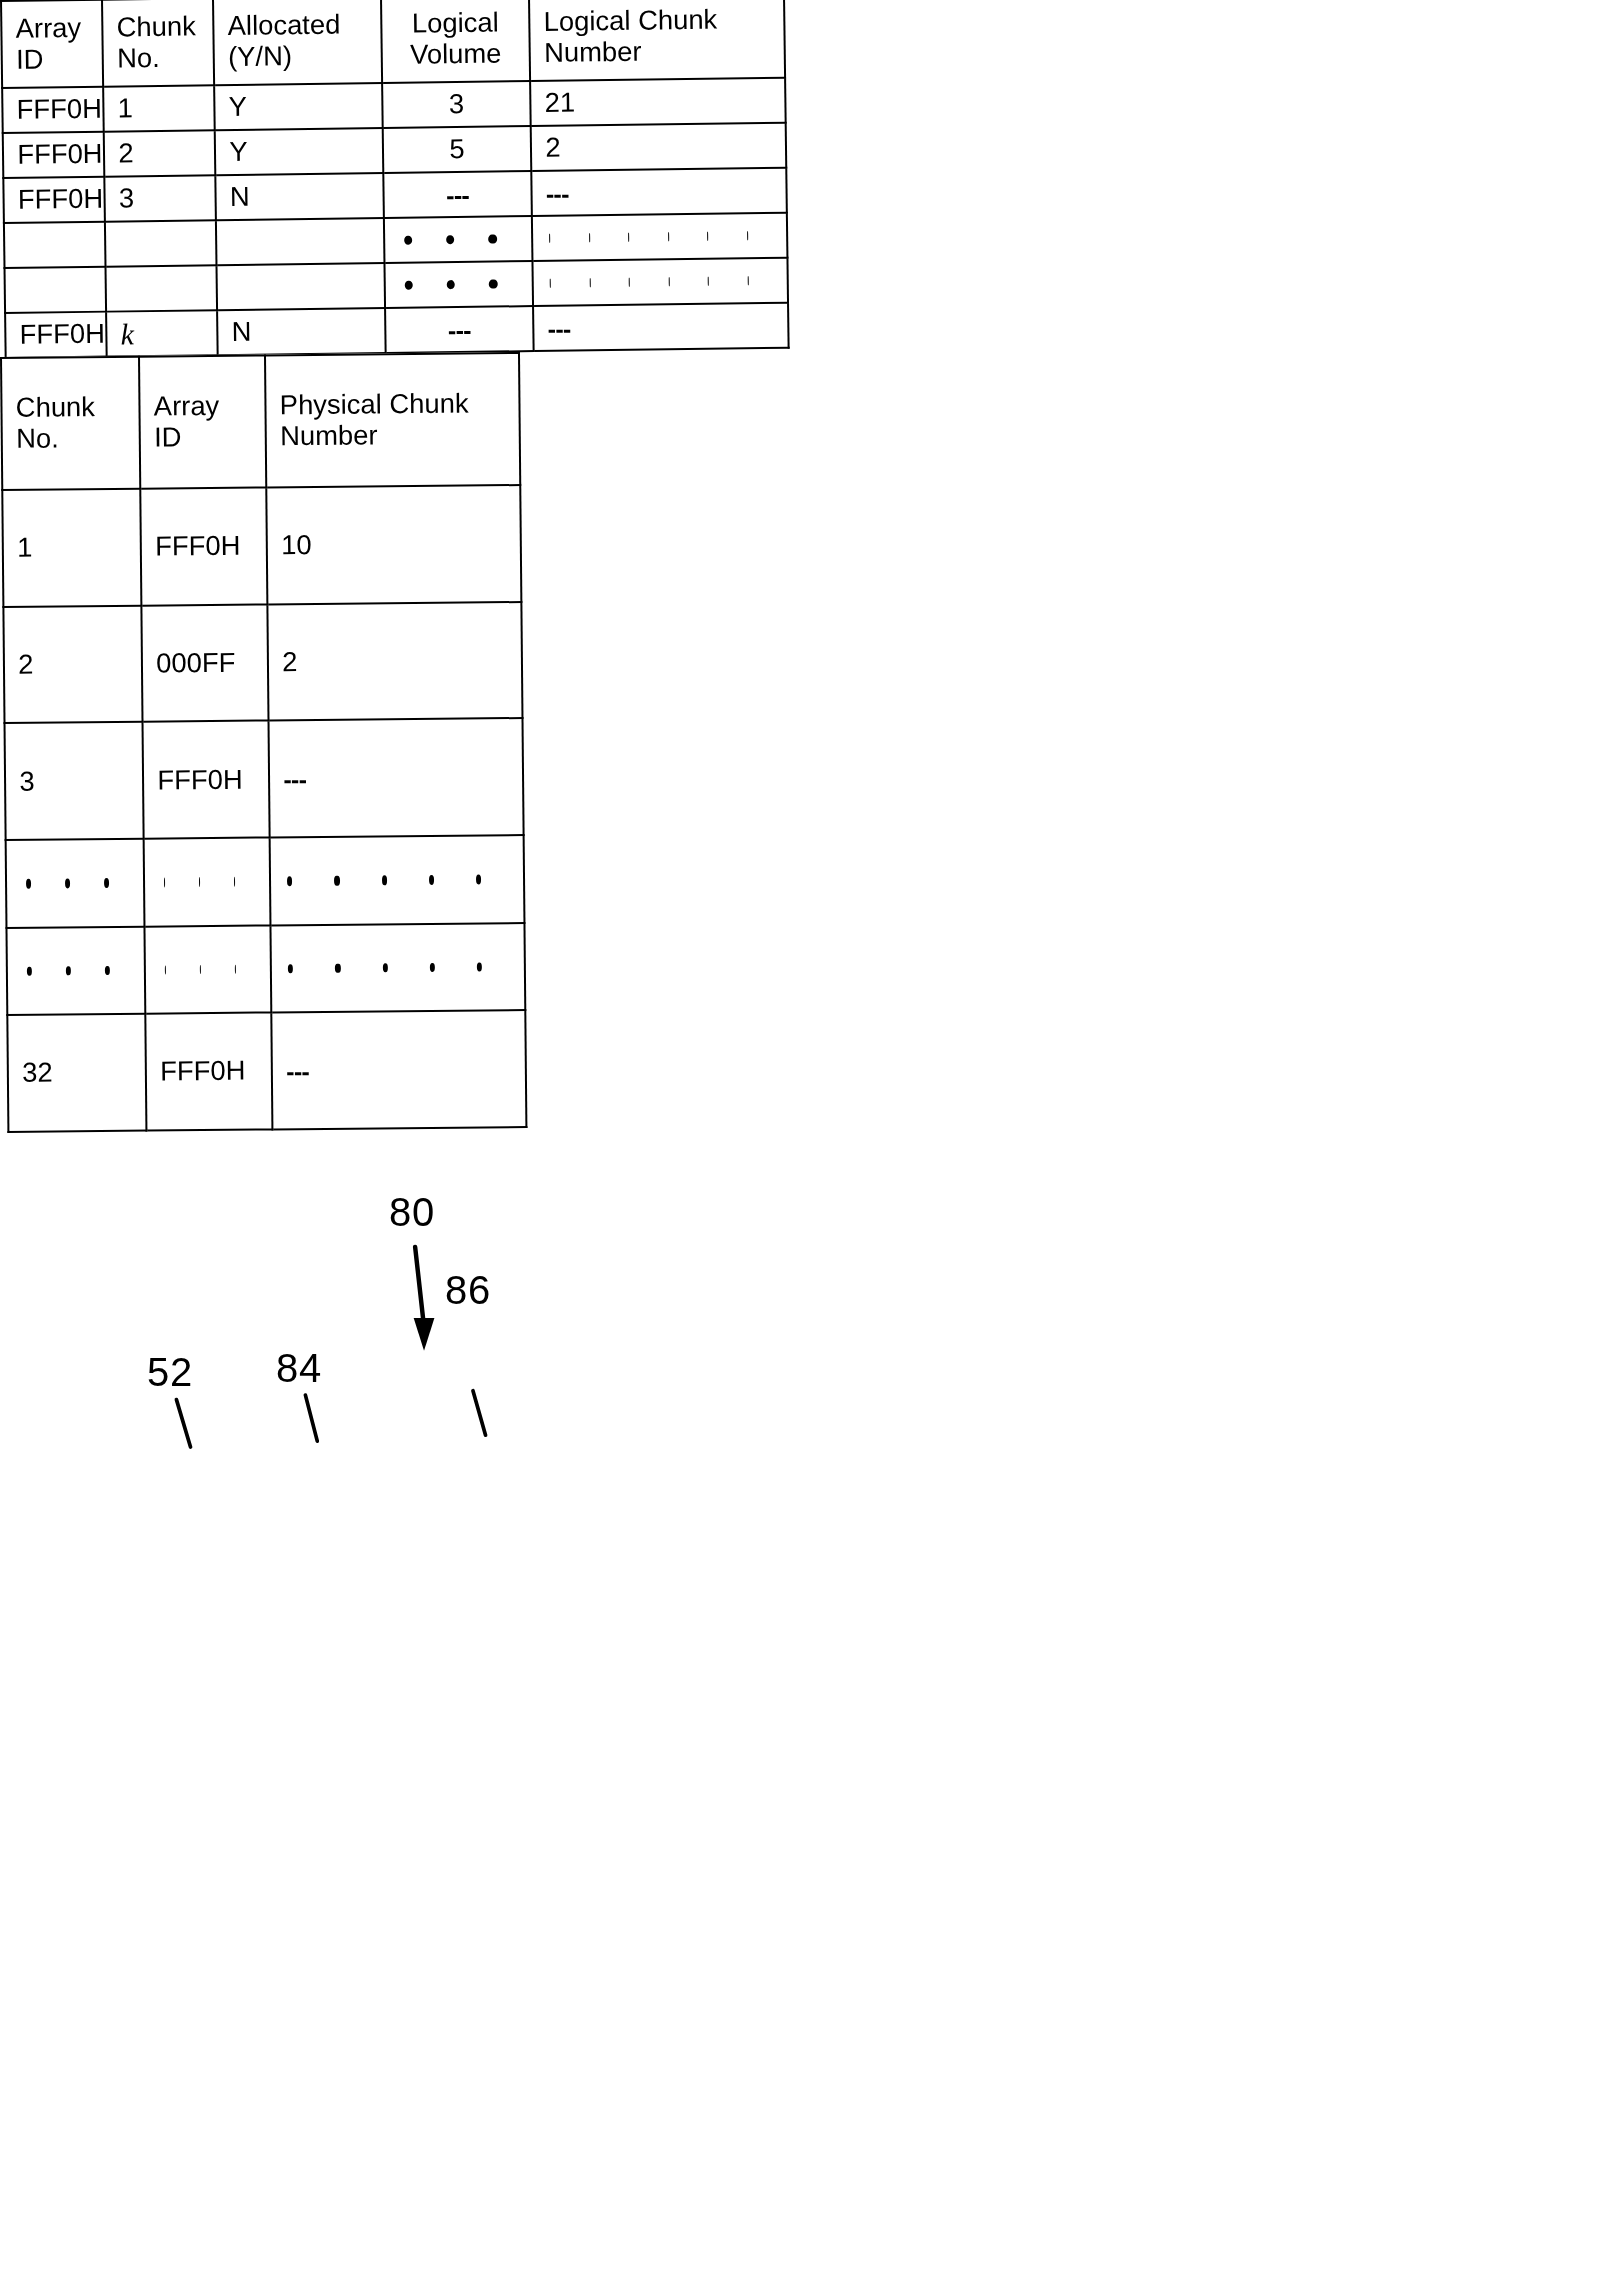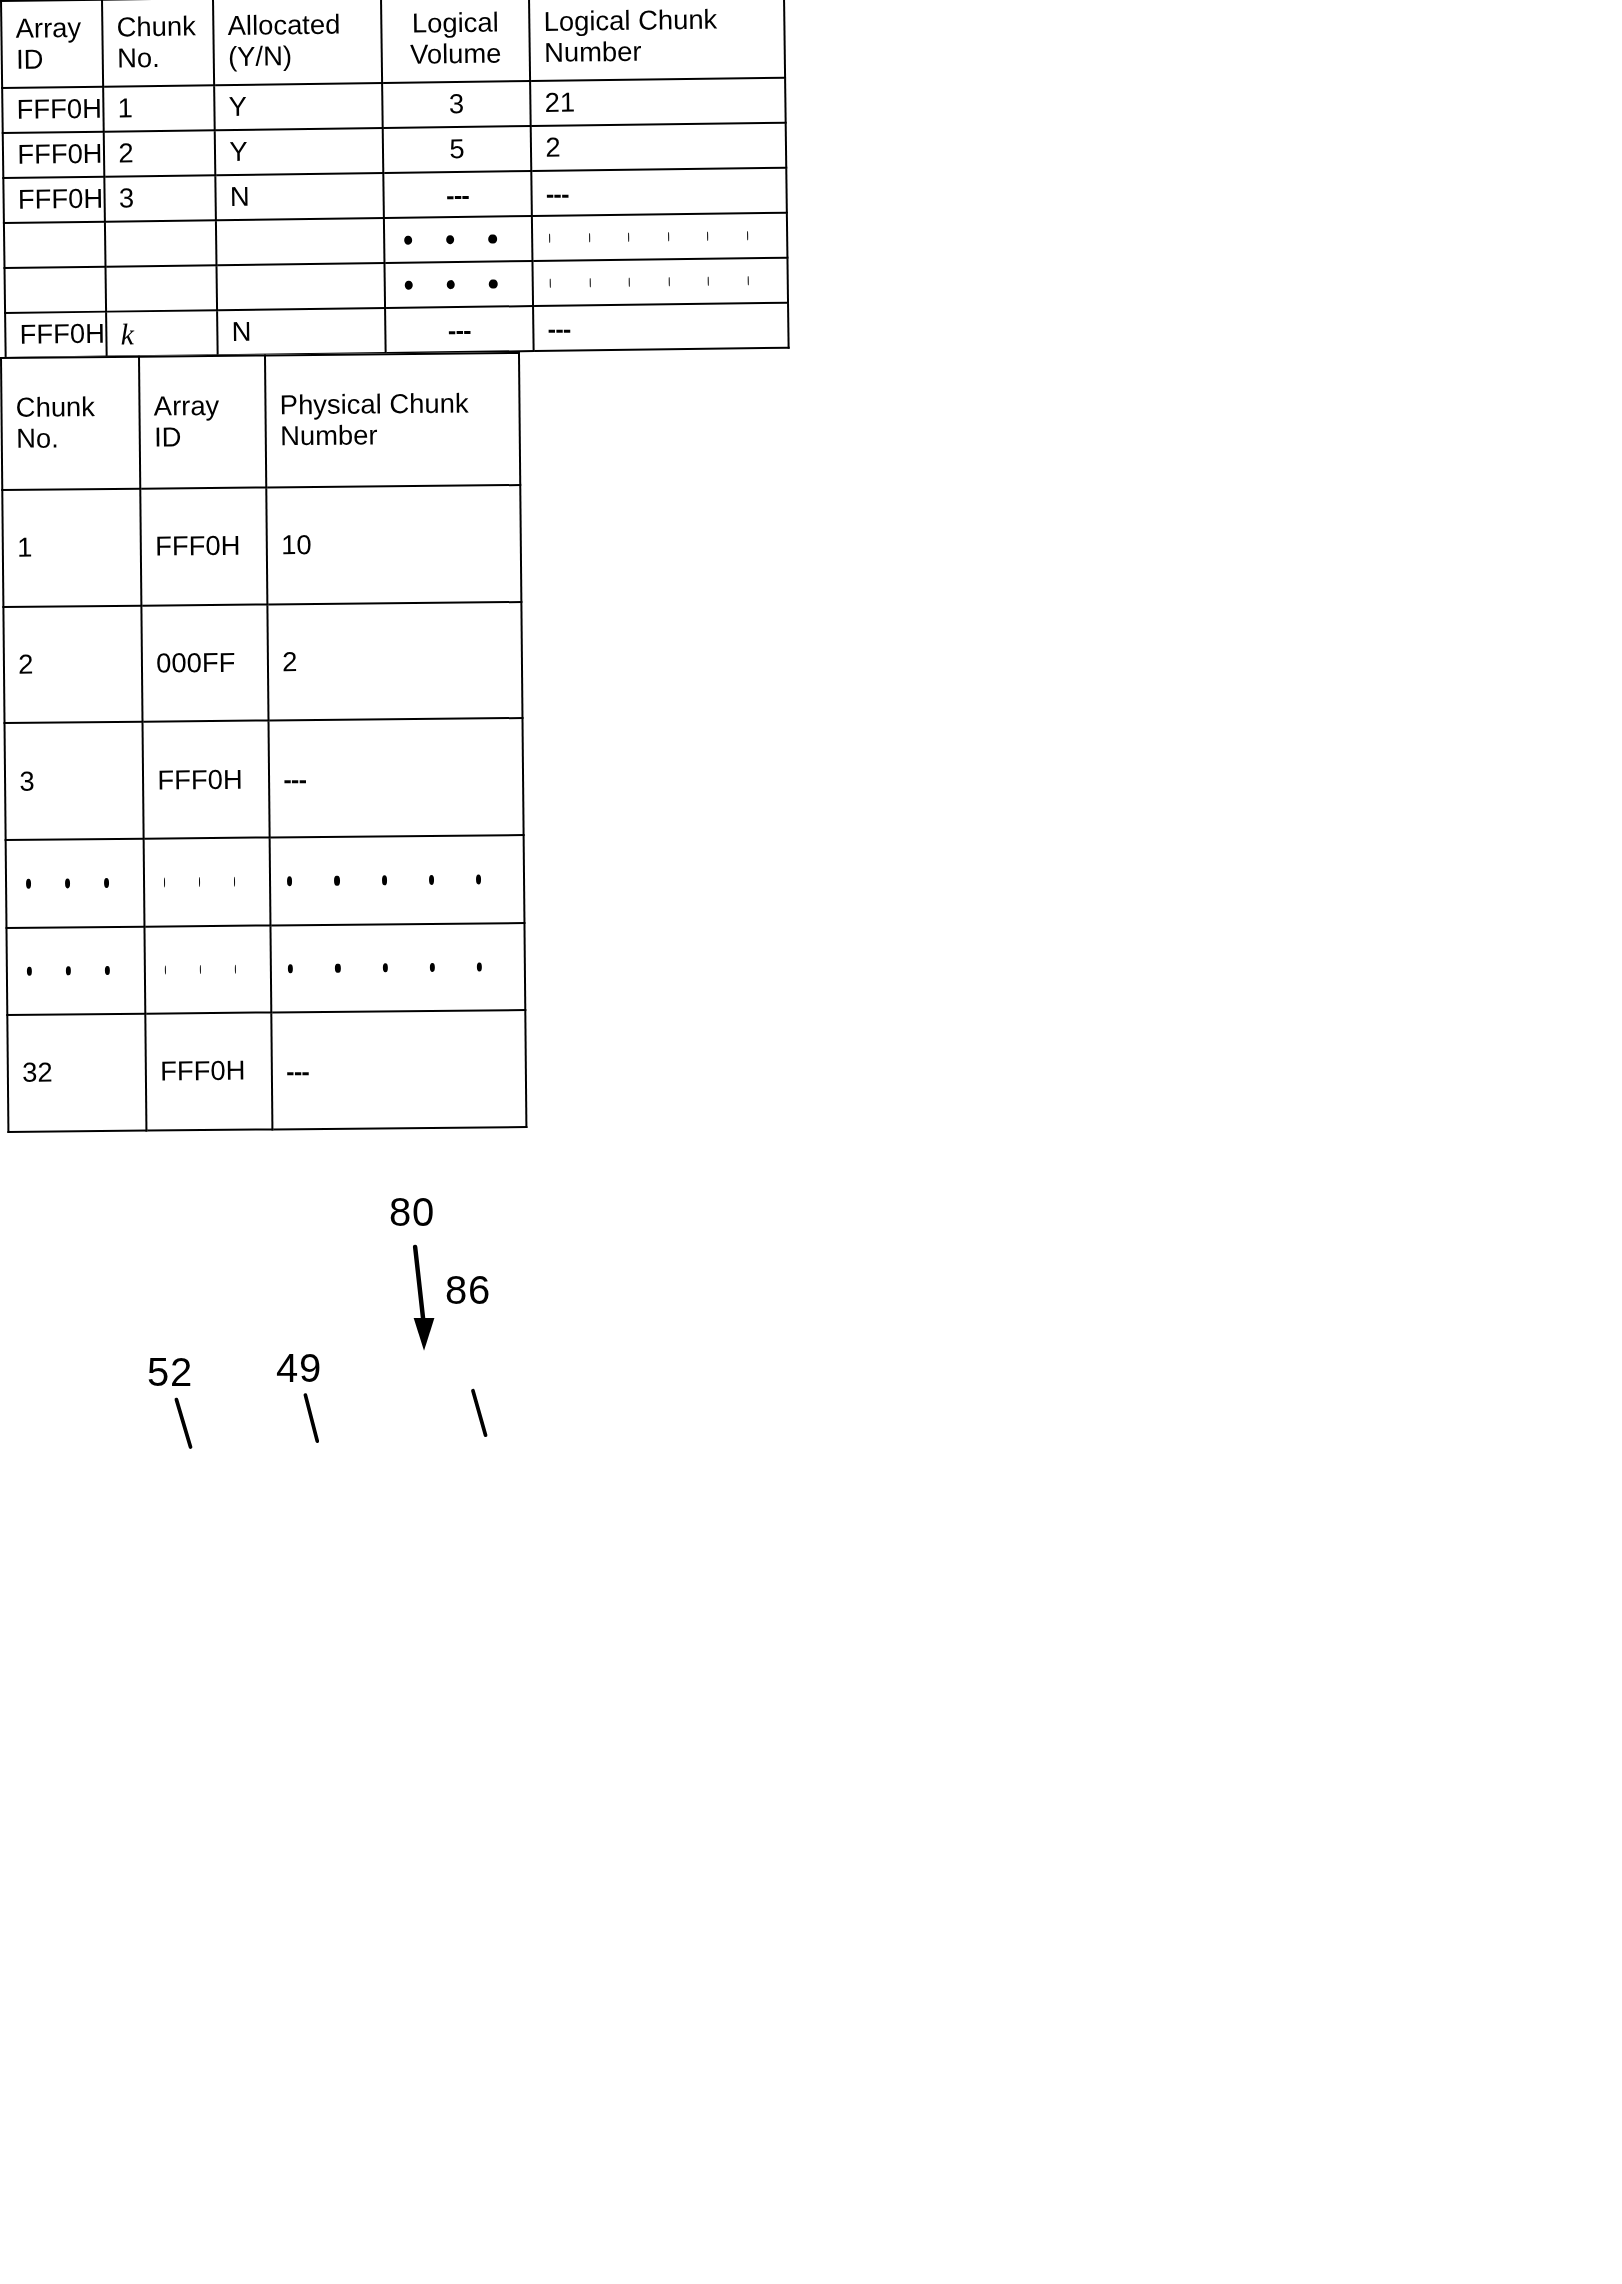--- a/index.html
+++ b/index.html
@@ -166,21 +166,21 @@
 
   <div class="ref-num" style="left:119px; top:7.4px;">50</div>
   <div class="ref-num" style="left:71px; top:92px;">52</div>
   <div class="ref-num" style="left:180px; top:89px;">54</div>
   <div class="ref-num" style="left:322px; top:86px;">56</div>
   <div class="ref-num" style="left:480px; top:83px;">58</div>
   <div class="ref-num" style="left:655px; top:79px;">60</div>
 
   <div class="ref-num" style="left:389px; top:1192px;">80</div>
   <div class="ref-num" style="left:147px; top:1352px;">52</div>
-  <div class="ref-num" style="left:276px; top:1348px;">49</div>
+  <div class="ref-num" style="left:276px; top:1348px;">84</div>
   <div class="ref-num" style="left:445px; top:1270px;">86</div>
 
   <div id="table-50-wrap">
     <table class="ptable" id="table-50">
       <colgroup>
         <col style="width:101px">
         <col style="width:111px">
         <col style="width:168px">
         <col style="width:148px">
         <col style="width:255px">

